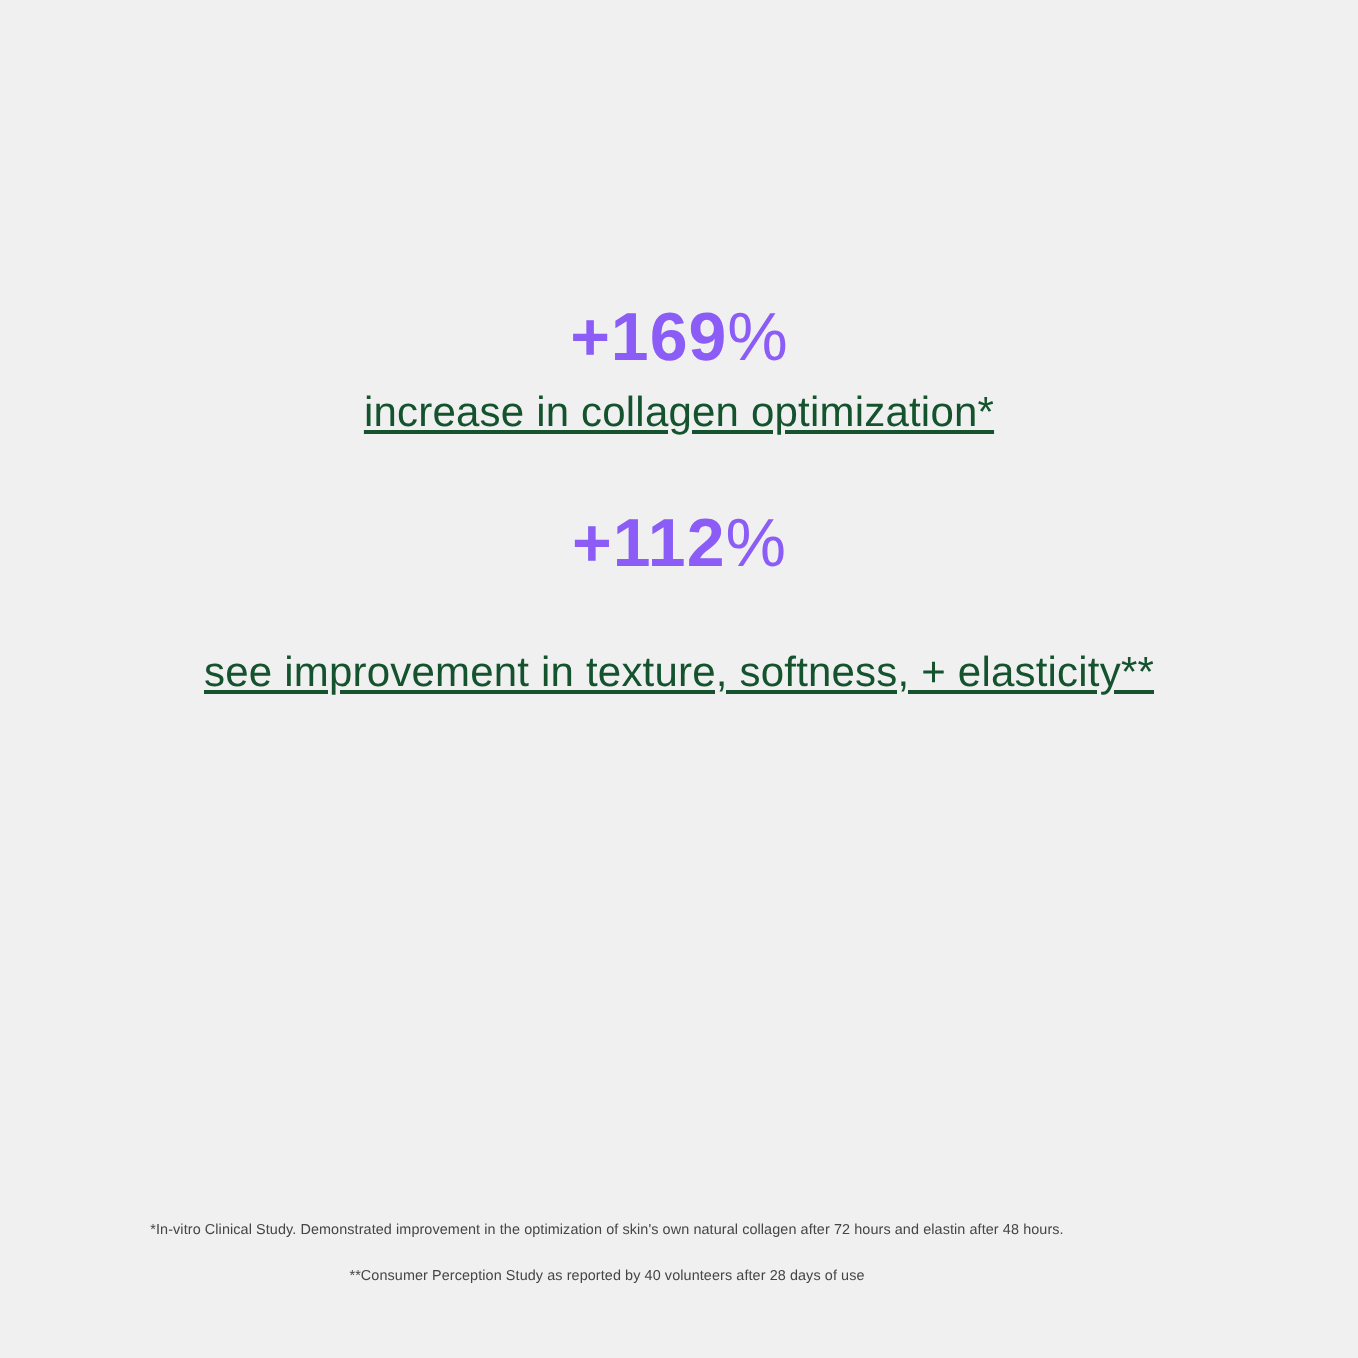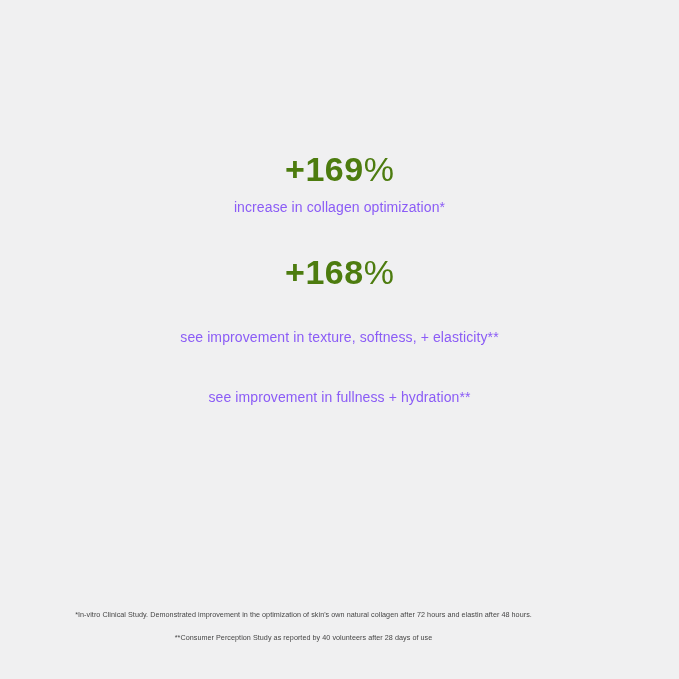--- a/index.html
+++ b/index.html
@@ -21,34 +21,35 @@
     width: 679px;
     text-align: center;
   }
   .stat-block {
     margin-bottom: 36px;
   }
   .stat-value {
     font-size: 34px;
     line-height: 34px;
     font-weight: 700;
-    color: #4d7c0f;
+    color: #8b5cf6;
     letter-spacing: 0.5px;
   }
   .stat-value .pct {
     font-weight: 400;
     letter-spacing: 0;
   }
   .stat-label {
     margin-top: 9px;
-    font-size: 14px;
+    font-size: 21px;
     line-height: 24px;
     font-weight: 400;
-    color: #8b5cf6;
+    color: #14532d;
     letter-spacing: 0.1px;
+    text-decoration: underline;
   }
   .footnotes {
     position: absolute;
     top: 611px;
     left: 0;
     width: 607px;
     text-align: center;
   }
   .footnote {
     font-size: 7.2px;
@@ -67,30 +68,29 @@
 
       <div class="stat-block">
         <div class="stat-value">
           <span class="num">+169</span><span class="pct">%</span>
         </div>
         <div class="stat-label">increase in collagen optimization*</div>
       </div>
 
       <div class="stat-block">
         <div class="stat-value">
-          <span class="num">+168</span><span class="pct">%</span>
+          <span class="num">+112</span><span class="pct">%</span>
         </div>
       </div>
 
       <div class="stat-block">
         <div class="stat-label">see improvement in texture, softness, + elasticity**</div>
       </div>
 
       <div class="stat-block">
-        <div class="stat-label">see improvement in fullness + hydration**</div>
       </div>
 
   </section>
 
   <footer class="footnotes">
 
       <div class="footnote">*In-vitro Clinical Study. Demonstrated improvement in the optimization of skin's own natural collagen after 72 hours and elastin after 48 hours.</div>
 
       <div class="footnote">**Consumer Perception Study as reported by 40 volunteers after 28 days of use</div>
 

